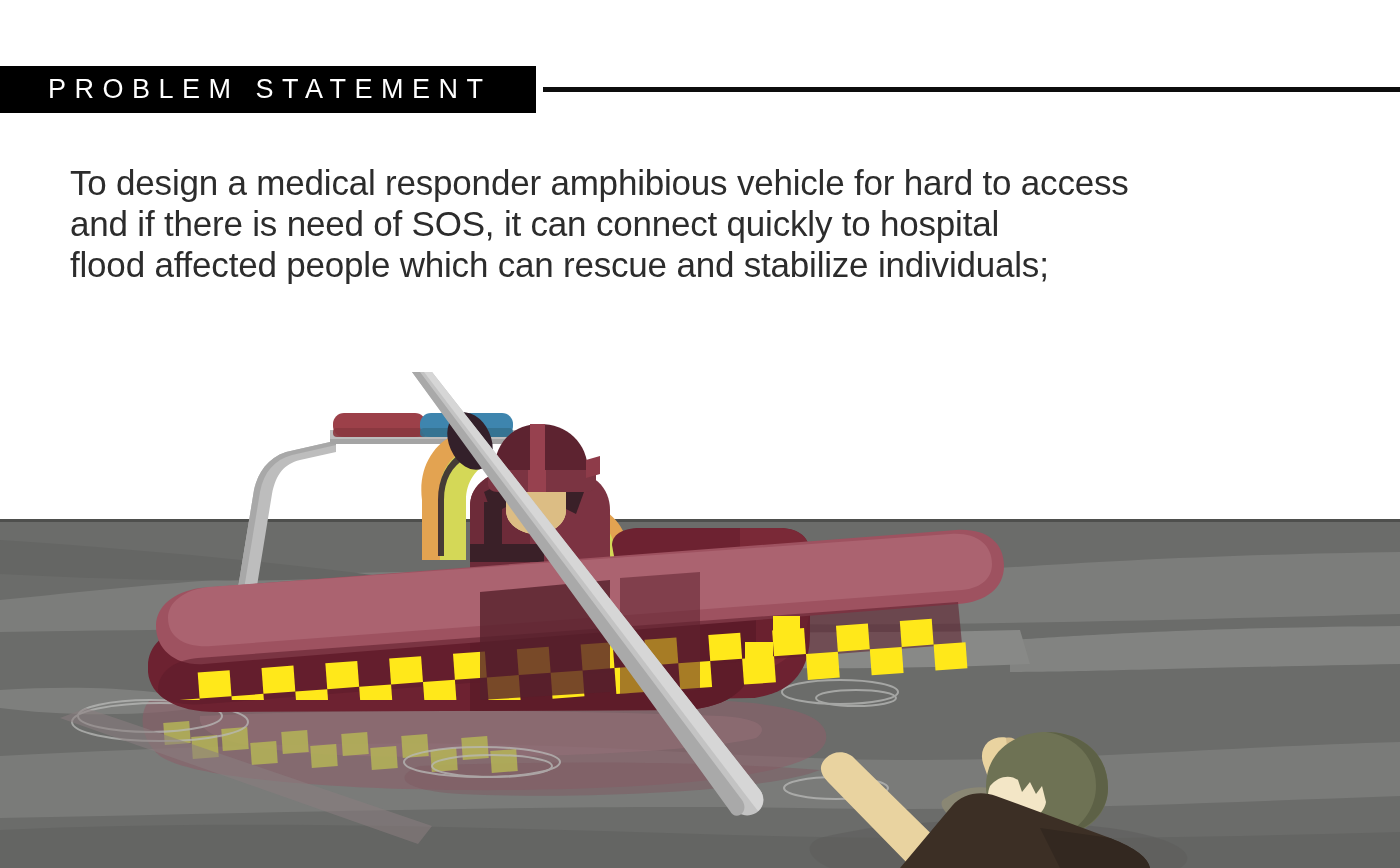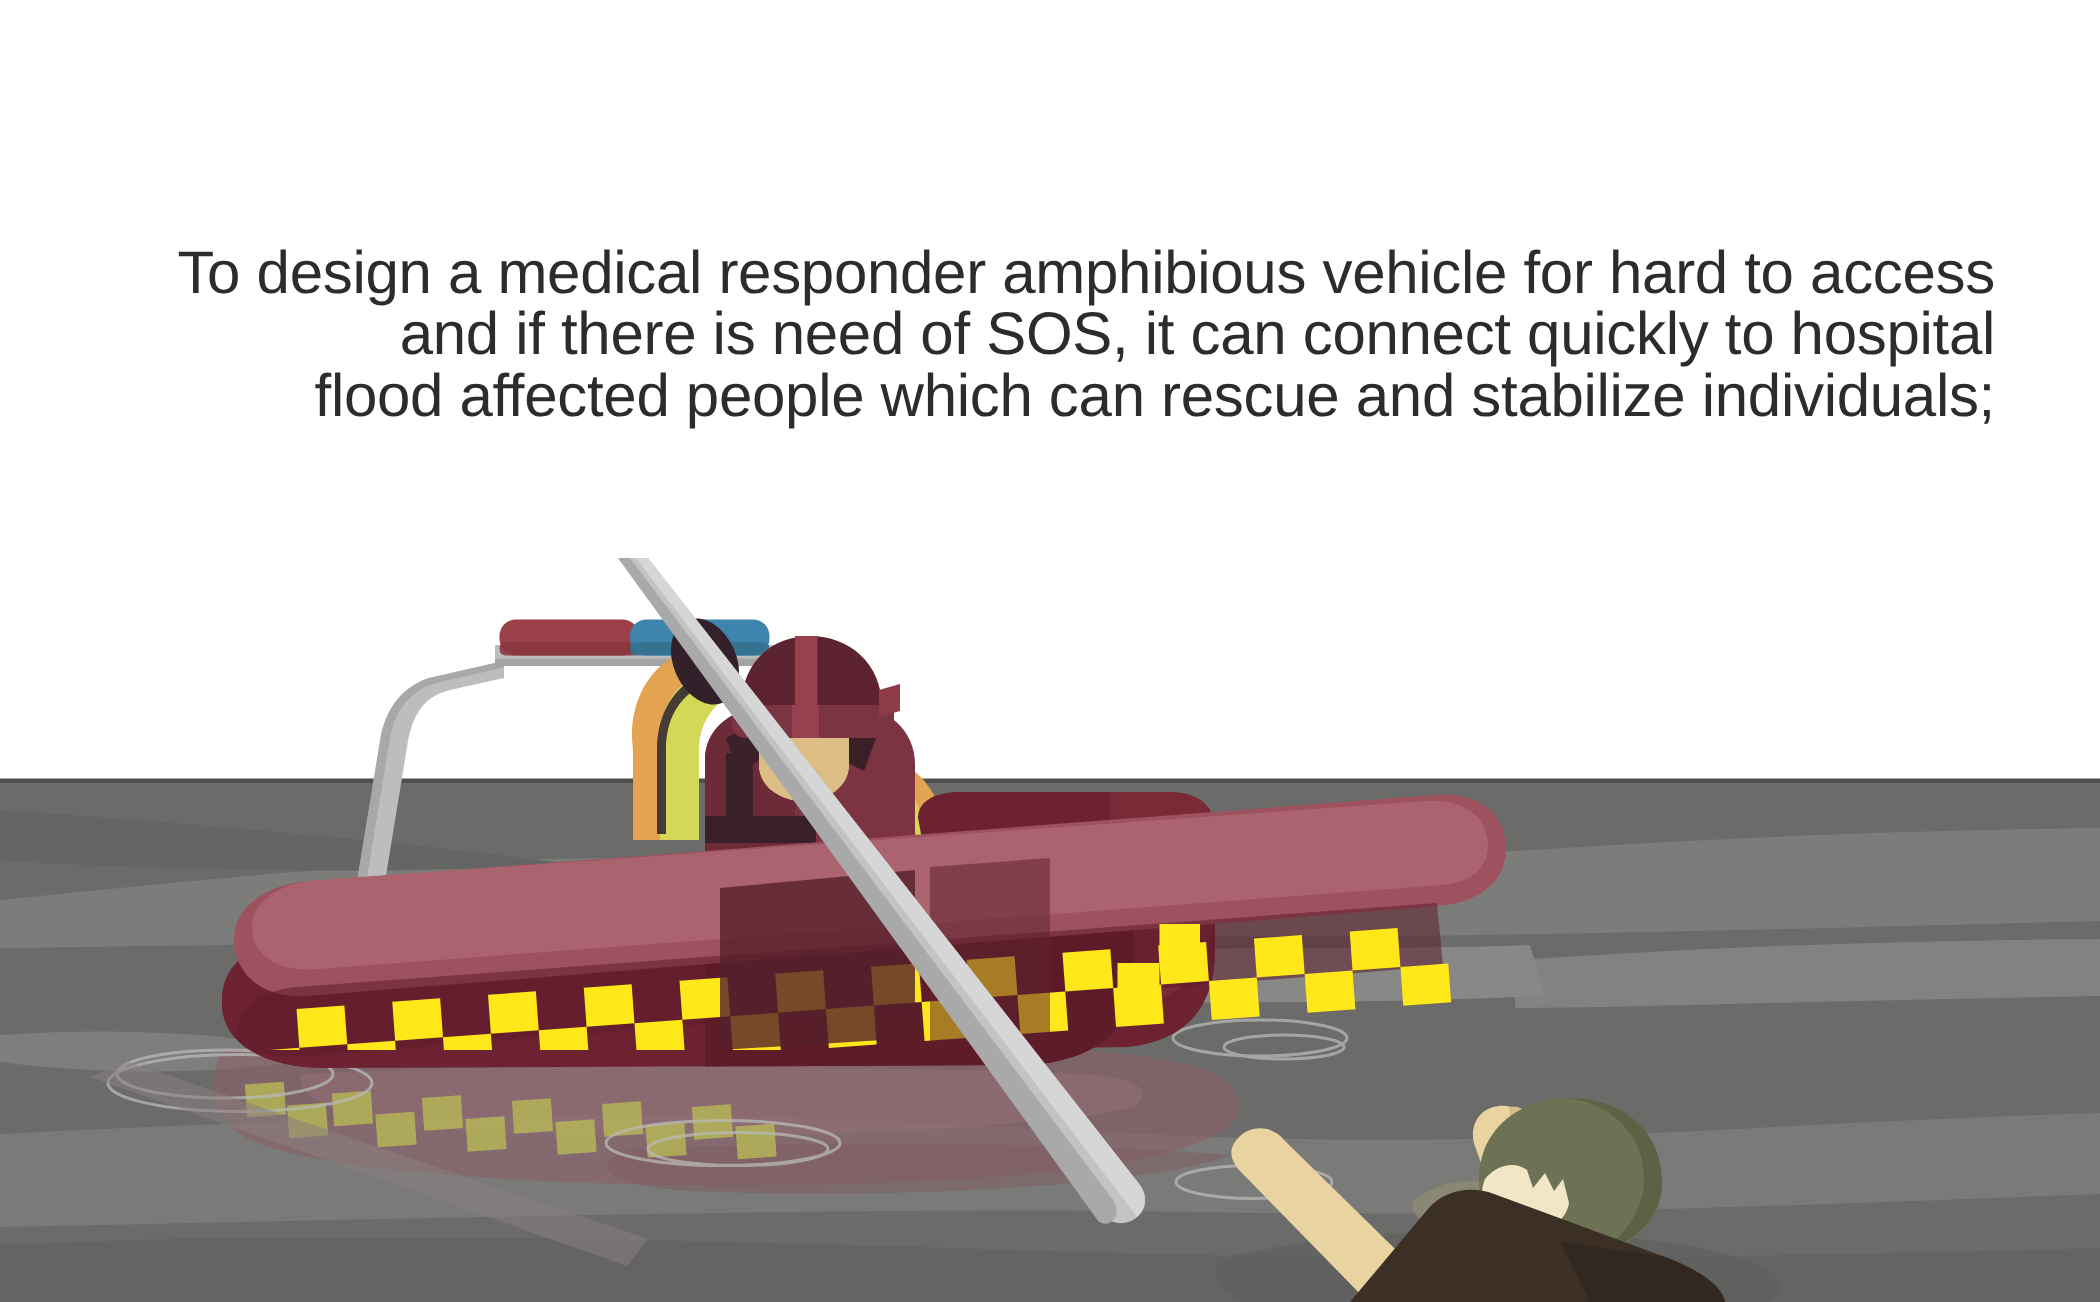--- a/index.html
+++ b/index.html
@@ -54,24 +54,24 @@
     height: 5px;
     background: #0d0d0d;
   }
 
   
   #statement-text {
     position: absolute;
     left: 70px;
     top: 162px;
     width: 1260px;
-    text-align: right;
+    text-align: left;
     color: #2c2c2c;
     font-family: "Liberation Sans", sans-serif;
-    font-size: 40px;
+    font-size: 35px;
     font-weight: 400;
     line-height: 41px;
     letter-spacing: -0.2px;
   }
   #statement-text .tline { display: block; white-space: nowrap; }
 
   
   #illustration {
     position: absolute;
     left: 0;
@@ -324,20 +324,26 @@
       <path d="M990 786 C 998 776, 1010 774, 1018 780 L1022 792 L1030 782
                L1036 794 L1042 786 L1046 802 C 1044 816, 1026 826, 1008 822
                C 992 818, 984 800, 990 786 Z" fill="#f3e6c6"></path>
 
       <path d="M900 868 L952 806 C 962 794, 980 790, 996 796 L1110 838
                C 1136 848, 1148 858, 1150 868 Z" fill="#3c2f25"></path>
       <path d="M1040 828 L1110 838 C 1136 848, 1148 858, 1150 868 L1060 868 Z" fill="#332820"></path>
     </g>
   </svg>
 
+  <div id="header-band">
+    <div id="header-tag">
+      <span id="header-tag-label">PROBLEM STATEMENT</span>
+    </div>
+    <div id="header-rule"></div>
+  </div>
 
   <div id="statement-text">
     <span class="tline">To design a medical responder amphibious vehicle for hard to access</span>
     <span class="tline">and if there is need of SOS, it can connect quickly to hospital</span>
     <span class="tline">flood affected people which can rescue and stabilize individuals;</span>
   </div>
 
 </div>
 
 </body></html>

